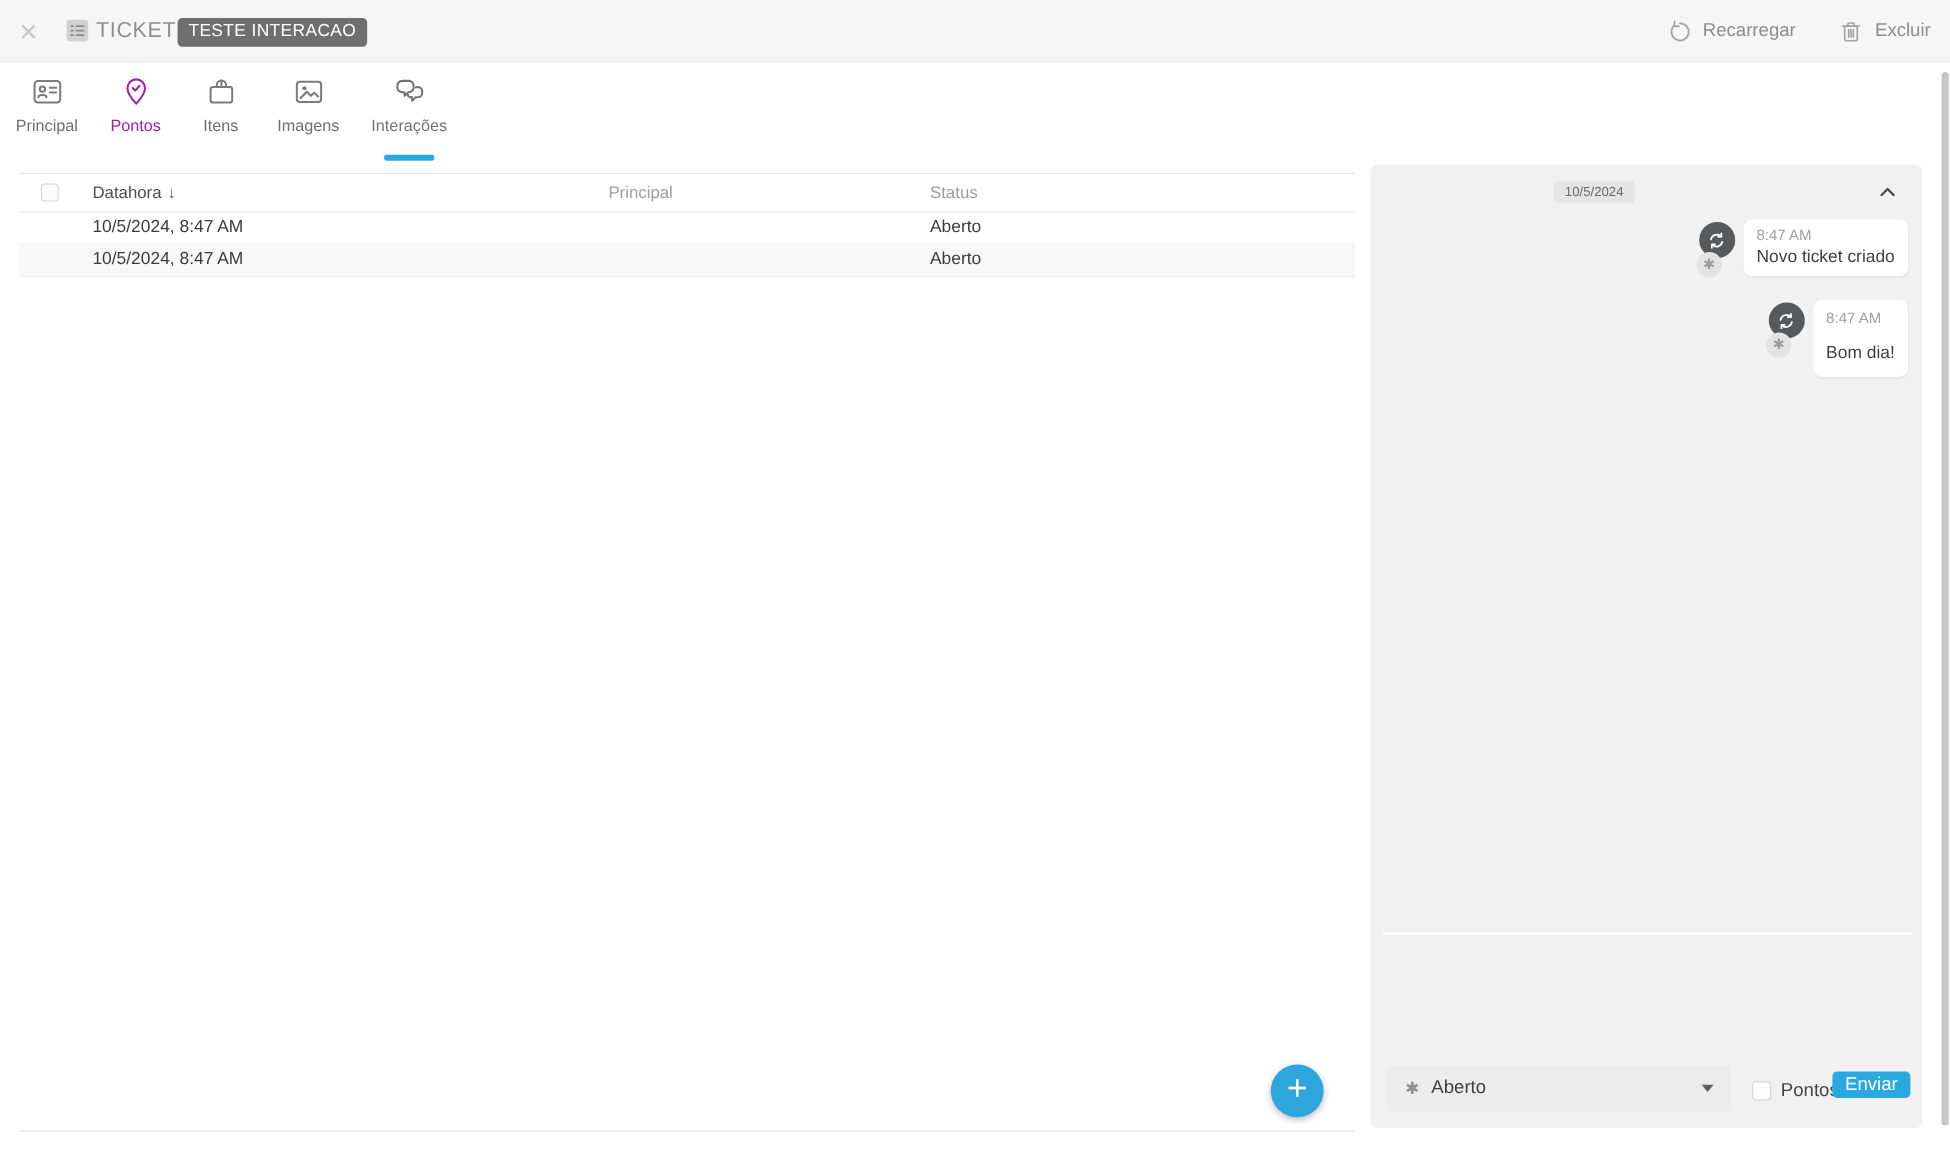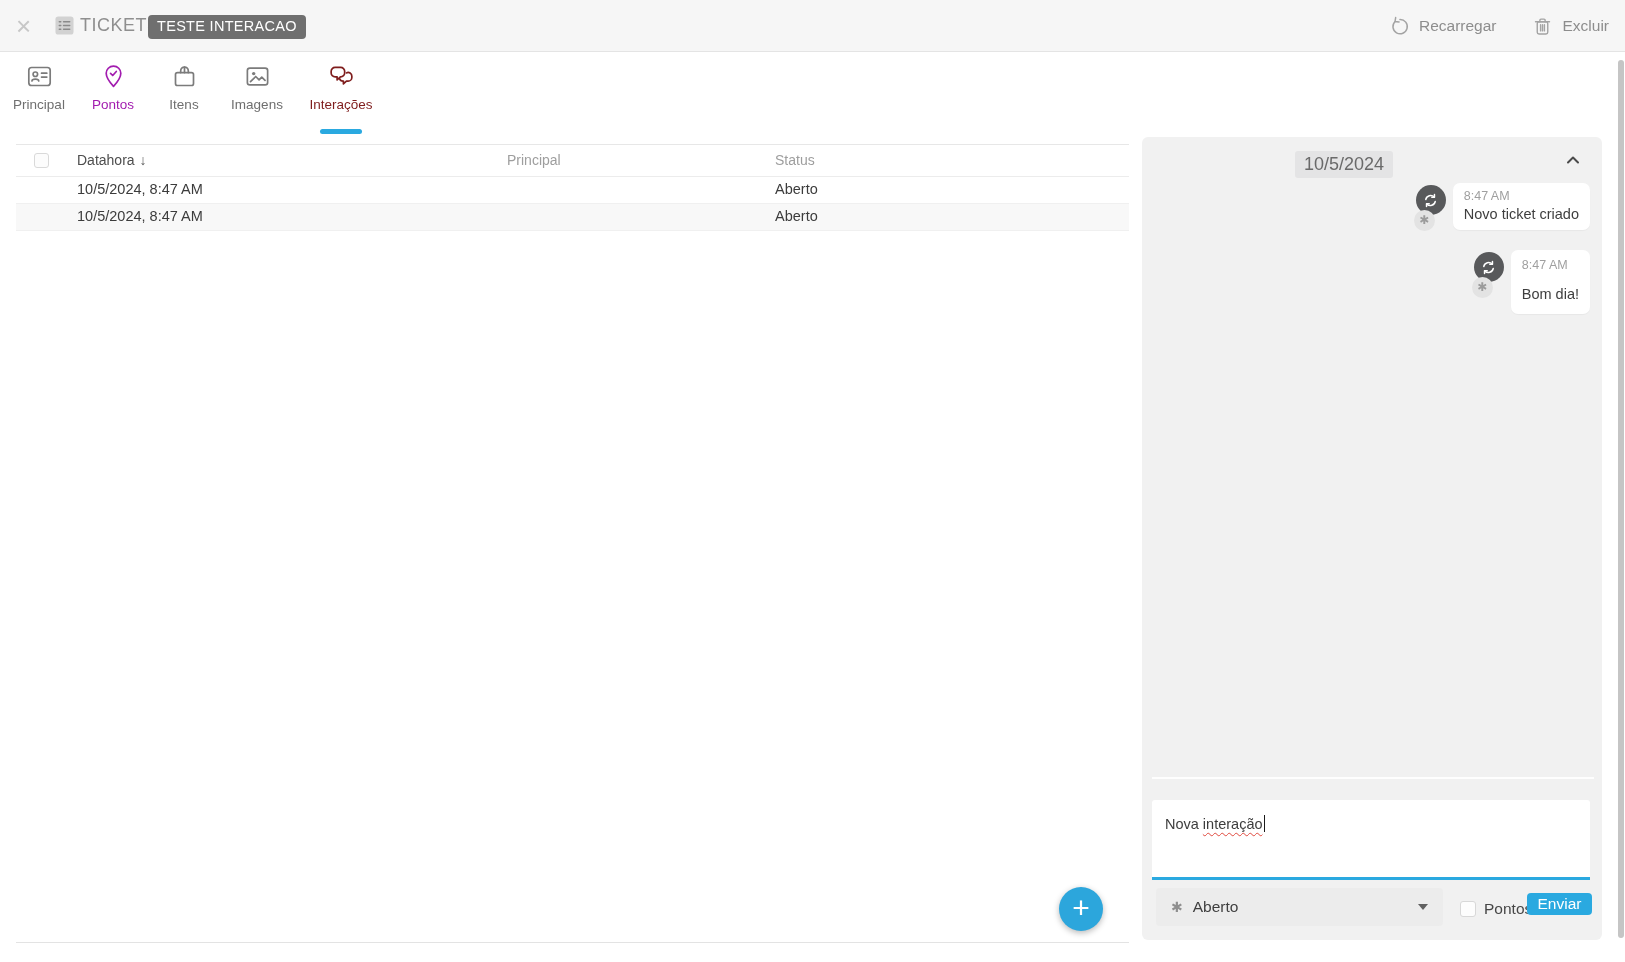--- a/index.html
+++ b/index.html
@@ -16,21 +16,21 @@
   .tb-actions { position:absolute; right:16px; top:0; height:52px; display:flex; align-items:center; gap:36px; }
   .tb-action { display:flex; align-items:center; gap:9px; color:#8d8d8d; font-size:15.5px; cursor:pointer; }
   .tb-action svg { width:21px; height:21px; color:#a3a3a3; }
 
   
   .tabbar { position:absolute; left:0; top:52px; width:1625px; height:83px; background:#fff; }
   .tab { position:absolute; top:11px; width:84px; height:68px; display:flex; flex-direction:column; align-items:center; cursor:pointer; }
   .tab .tic { width:27px; height:27px; color:#7b7b7b; }
   .tab .tlabel { margin-top:7px; font-size:13.5px; color:#6f6f6f; }
   .tab.disabled .tic, .tab.disabled .tlabel { color:#a21caf; }
-  .tab.active .tic, .tab.active .tlabel { color:#7f1d1d; }
+  .tab.active .tic, .tab.active .tlabel { color:#737373; }
   .tab .underline { position:absolute; bottom:-3px; left:50%; transform:translateX(-50%); width:42px; height:5px; border-radius:3px; background:#2aa9e0; display:none; }
   .tab.active .underline { display:block; }
   .tab svg { width:100%; height:100%; }
 
   
   .table { position:absolute; left:16px; top:144px; width:1113px; height:799px; border-top:1px solid #e7e7e7; border-bottom:1px solid #e3e3e3; background:#fff; }
   .thead { position:relative; height:32px; border-bottom:1px solid #ececec; font-size:14px; color:#9e9e9e; }
   .cb { position:absolute; left:18px; top:8px; width:15px; height:15px; border:1px solid #d9d9d9; border-radius:3px; background:#fcfcfc; cursor:pointer; }
   .th { position:absolute; top:7px; cursor:pointer; }
   .th-datahora { left:61px; color:#4d4d4d; }
@@ -41,21 +41,21 @@
   .trow.alt { background:#f8f8f8; }
   .td { position:absolute; top:4px; }
   .td-datahora { left:61px; }
   .td-status { left:759px; }
 
   .fab { position:absolute; left:1059px; top:887px; width:44px; height:44px; border:none; border-radius:50%; background:#2ca6dc; color:#fff; font-size:30px; font-weight:300; line-height:40px; text-align:center; cursor:pointer; box-shadow:0 2px 6px rgba(0,0,0,.28); }
   .fab span { display:block; margin-top:-2px; }
 
   
   .chat { position:absolute; left:1142px; top:137px; width:460px; height:803px; background:#f1f1f1; border-radius:6px; }
-  .chip { position:absolute; left:153px; top:14px; background:#e4e4e5; border-radius:3px; padding:3px 9px; font-size:18px; color:#6a6a6a; }
+  .chip { position:absolute; left:153px; top:14px; background:#e4e4e5; border-radius:3px; padding:3px 9px; font-size:11px; color:#6a6a6a; }
   .collapse { position:absolute; right:20px; top:14px; width:18px; height:18px; color:#4a4a4a; cursor:pointer; }
   .collapse svg { width:18px; height:18px; }
 
   .msg { position:absolute; right:12px; display:flex; align-items:flex-start; gap:7px; }
   .msg1 { top:46px; }
   .msg2 { top:113px; }
   .avatar { position:relative; width:32px; height:50px; flex:0 0 32px; }
   .av-main { position:absolute; left:2px; top:2px; width:30px; height:30px; border-radius:50%; background:#58595b; display:flex; align-items:center; justify-content:center; }
   .av-main svg { width:17px; height:17px; }
   .av-sub { position:absolute; left:0; top:27px; width:21px; height:21px; border-radius:50%; background:#e3e3e3; color:#9b9b9b; font-size:12px; line-height:21px; text-align:center; }
@@ -238,23 +238,20 @@
         <span class="av-sub">✱</span>
       </div>
       <div class="bubble tall">
         <div class="time">8:47 AM</div>
         <div class="mtext">Bom dia!</div>
       </div>
     </div>
 
     <div class="divider"></div>
 
-    <div class="compose-box">
-      <span class="w1">Nova</span><span class="misspell">interação</span><span class="tcaret"></span>
-    </div>
 
     <div class="status-select">
       <span class="ast">✱</span>
       <span class="sval">Aberto</span>
       <span class="caret-down"></span>
     </div>
 
     <label class="email">
       <span class="cb2"></span>
       <span class="elabel">Pontos</span>

